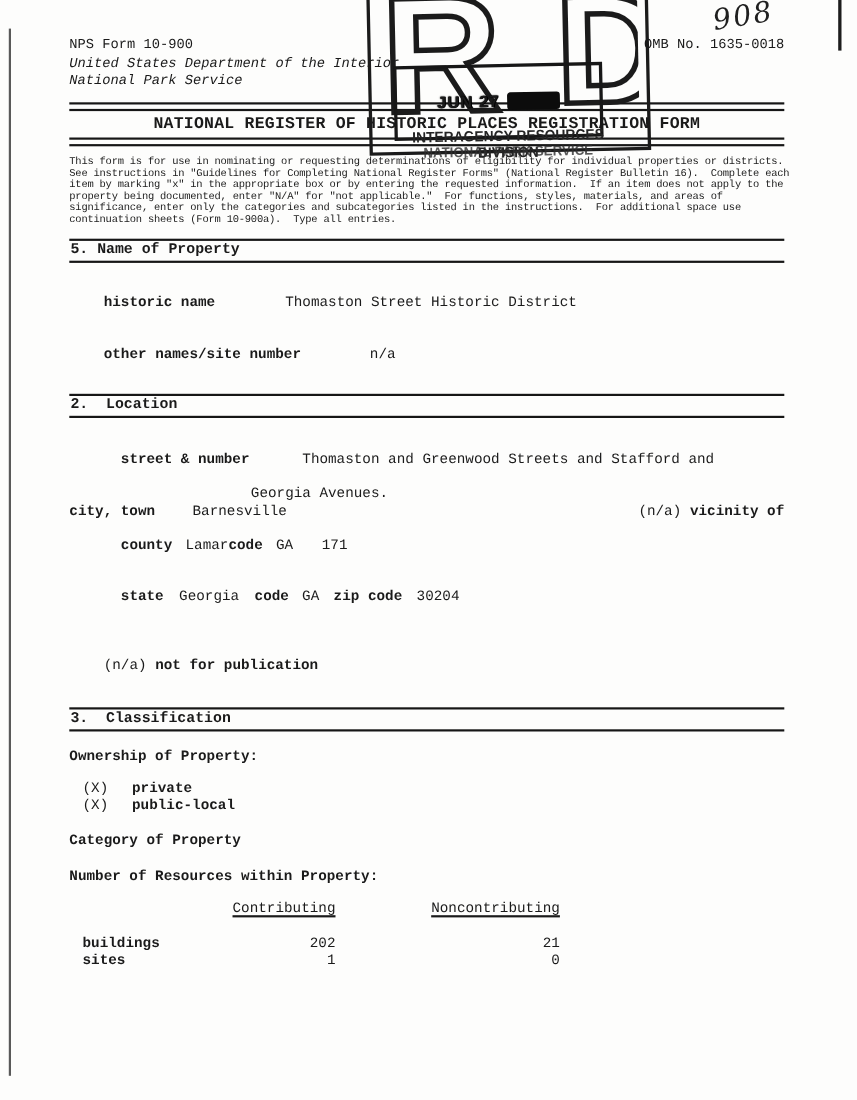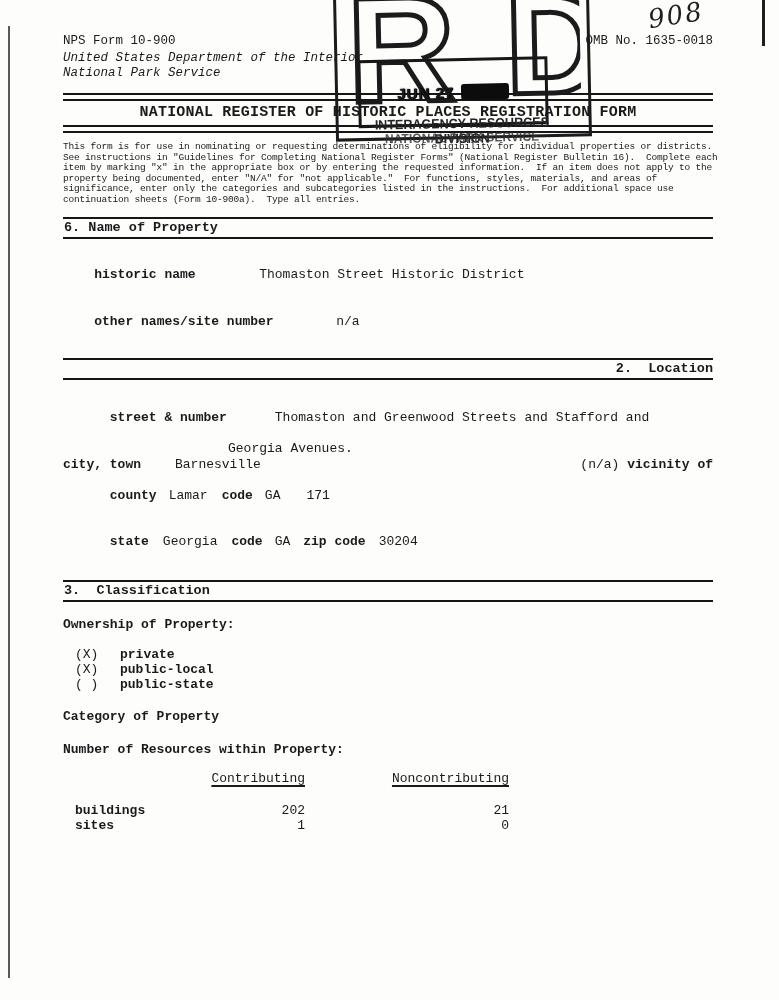--- a/index.html
+++ b/index.html
@@ -19,21 +19,21 @@
   .head-row{display:flex;justify-content:space-between;font-size:12.5px;line-height:15px;}
   .dept{line-height:15px;font-size:12.5px;margin-top:2px;font-style:italic;}
   .rule-double{border-top:2px solid #161616;border-bottom:2px solid #161616;height:4px;margin-top:12px;}
   .rule-double.r2{margin-top:4px;}
   .title{margin-top:4px;text-align:center;font-weight:700;font-size:15px;line-height:16px;letter-spacing:.2px;}
   .instructions{margin-top:9px;font-size:9.5px;line-height:10.6px;letter-spacing:-.2px;color:#1b1b1b;}
   
   .sec{border-top:2px solid #161616;}
   .sec-h{border-bottom:2px solid #161616;font-weight:700;font-size:13.5px;line-height:15px;padding:1px 0 2px 1px;white-space:pre;}
   .m-sec1{margin-top:11px;}
-  .m-sec2{margin-top:13px;text-align:right;}
+  .m-sec2{margin-top:13px;}
   .m-sec3{margin-top:15px;}
   .line{line-height:15.5px;white-space:pre;}
   .lab{display:inline-block;}
   .w165{width:165px;}
   .w242{width:242px;}
   .w112{width:112px;}
   .ind165{margin-left:165px;}
   .flexline{display:flex;line-height:15.5px;}
   .right-group{margin-left:auto;white-space:pre;}
   .mt13{margin-top:13px;} .mt14{margin-top:14px;margin-left:12px;} .mt15{margin-top:15px;}
@@ -105,21 +105,21 @@
   <div class="instructions">
     <div class="pre">This form is for use in nominating or requesting determinations of eligibility for individual properties or districts.</div>
     <div class="pre">See instructions in "Guidelines for Completing National Register Forms" (National Register Bulletin 16).  Complete each</div>
     <div class="pre">item by marking "x" in the appropriate box or by entering the requested information.  If an item does not apply to the</div>
     <div class="pre">property being documented, enter "N/A" for "not applicable."  For functions, styles, materials, and areas of</div>
     <div class="pre">significance, enter only the categories and subcategories listed in the instructions.  For additional space use</div>
     <div class="pre">continuation sheets (Form 10-900a).  Type all entries.</div>
   </div>
 
   <div class="sec m-sec1">
-    <div class="sec-h">6. Name of Property</div>
+    <div class="sec-h">5. Name of Property</div>
   </div>
   <div class="line b mt13">
     <span class="lab w165">historic name</span><span style="font-weight:400">Thomaston Street Historic District</span>
   </div>
   <div class="line b">
     <span class="lab w242">other names/site number</span><span style="font-weight:400">n/a</span>
   </div>
 
   <div class="sec m-sec2">
     <div class="sec-h">2.  Location</div>
@@ -128,36 +128,38 @@
     <div class="line">
       <span class="lab w165 b">street &amp; number</span><span>Thomaston and Greenwood Streets and Stafford and</span>
     </div>
     <div class="line ind165">Georgia Avenues.</div>
     <div class="flexline">
       <span class="lab w112 b">city, town</span>
         <span>Barnesville</span>
       <span class="right-group"><span>(n/a)</span> <span class="b">vicinity of</span></span>
     </div>
     <div class="line">
-      <span class="b" style="margin-right:12px">county</span><span style="margin-right:14px">Lamar</span><span class="b" style="margin-right:12px">code</span><span style="margin-right:26px">GA</span><span>171</span>
+      <span class="b" style="margin-right:12px">county</span><span style="">Lamar</span><span class="b" style="margin-right:12px">code</span><span style="margin-right:26px">GA</span><span>171</span>
     </div>
     <div class="line">
       <span class="b" style="margin-right:14px">state</span><span style="margin-right:14px">Georgia</span><span class="b" style="margin-right:12px">code</span><span style="margin-right:13px">GA</span><span class="b" style="margin-right:13px">zip code</span><span>30204</span>
     </div>
+  </div>
+  <div class="line mt16">
+    <span>(n/a)</span> <span class="b">not for publication</span>
   </div>
 
   <div class="sec m-sec3">
     <div class="sec-h">3.  Classification</div>
   </div>
 
   <div class="line b mt15">Ownership of Property:</div>
   <div class="mt14">
     <div class="line cb"><span class="mark">(X)</span><span class="b">private</span></div>
     <div class="line cb"><span class="mark">(X)</span><span class="b">public-local</span></div>
-    <div class="line cb"><span class="mark">( )</span><span class="b">public-state</span></div>
   </div>
 
   <div class="line b mt17">Category of Property</div>
 
   <div class="line b mt17">Number of Resources within Property:</div>
 
   <div class="mt14">
     <div class="res-row res-heads">
       <span class="res-c1"></span><span class="res-c2 res-head">Contributing</span><span class="res-c3 res-head">Noncontributing</span>
     </div>

